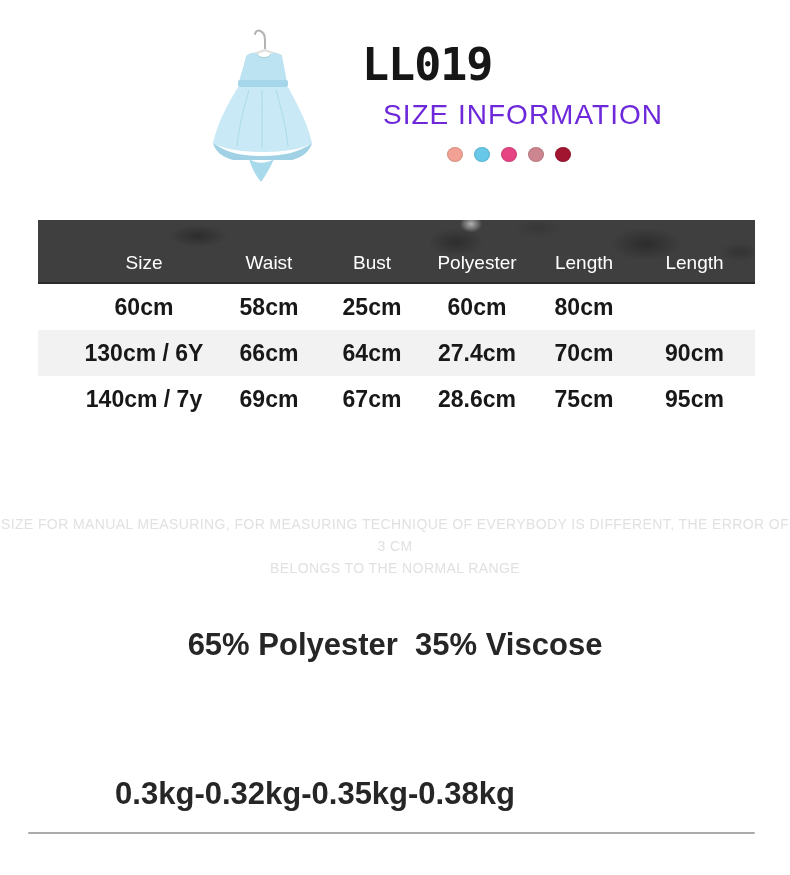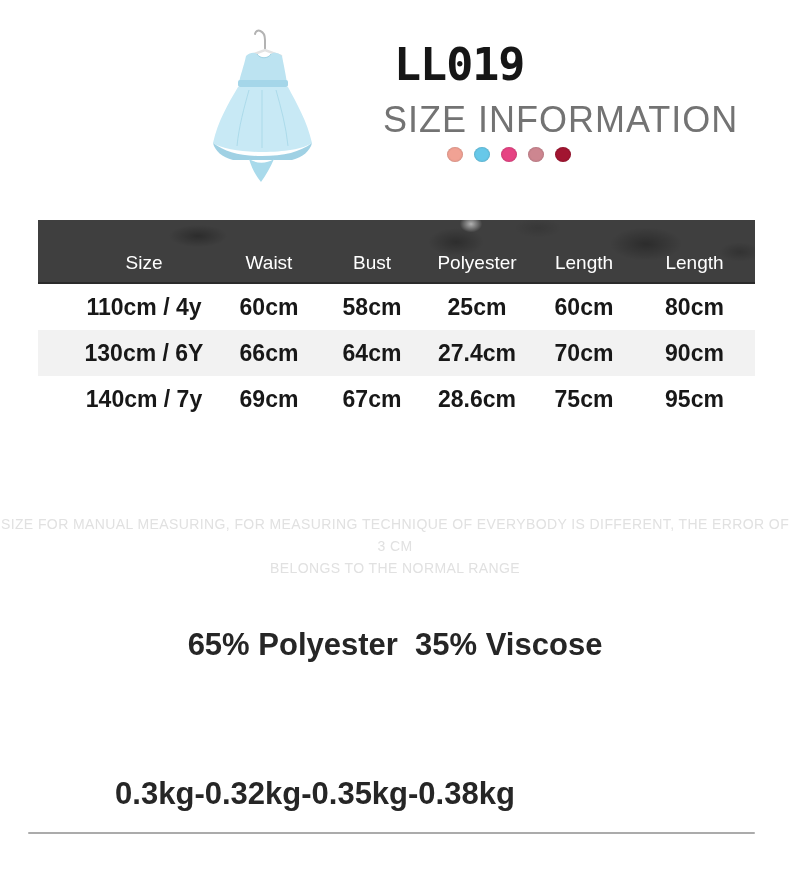--- a/index.html
+++ b/index.html
@@ -13,25 +13,24 @@
   .page{position:absolute;inset:0;background:#fff;}
 
   
   .dress-svg{position:absolute;left:195px;top:20px;width:135px;height:172px;}
 
   .product-code{
     position:absolute;left:362px;top:42px;
     font-family:"DejaVu Sans Mono","Liberation Mono",monospace;
     font-weight:700;font-size:45px;line-height:1;color:#161616;
     letter-spacing:-1px;
-    margin-left:32px;
   }
   .subtitle{
     position:absolute;left:383px;top:100px;
-    font-size:36px;color:#737373;letter-spacing:1px;line-height:1.1;
+    font-size:28px;color:#6d28d9;letter-spacing:1px;line-height:1.1;
   }
   .swatches{position:absolute;left:447px;top:147px;display:flex;gap:11px;}
   .swatch{
     width:16px;height:15px;border-radius:50%;
     box-shadow:inset 0 0 2px rgba(0,0,0,.28);
   }
 
   
   .size-table{position:absolute;left:38px;top:220px;width:717px;}
   .thead{
@@ -125,21 +124,20 @@
       <div class="smudges"></div>
       <div class="th">Size</div>
       <div class="th">Waist</div>
       <div class="th">Bust</div>
       <div class="th">Polyester</div>
       <div class="th">Length</div>
       <div class="th">Length</div>
     </div>
     <div class="tbody">
       <div class="tr">
-        <div class="td">110cm / 4y</div>
         <div class="td">60cm</div>
         <div class="td">58cm</div>
         <div class="td">25cm</div>
         <div class="td">60cm</div>
         <div class="td">80cm</div>
       </div>
       <div class="tr">
         <div class="td">130cm / 6Y</div>
         <div class="td">66cm</div>
         <div class="td">64cm</div>

